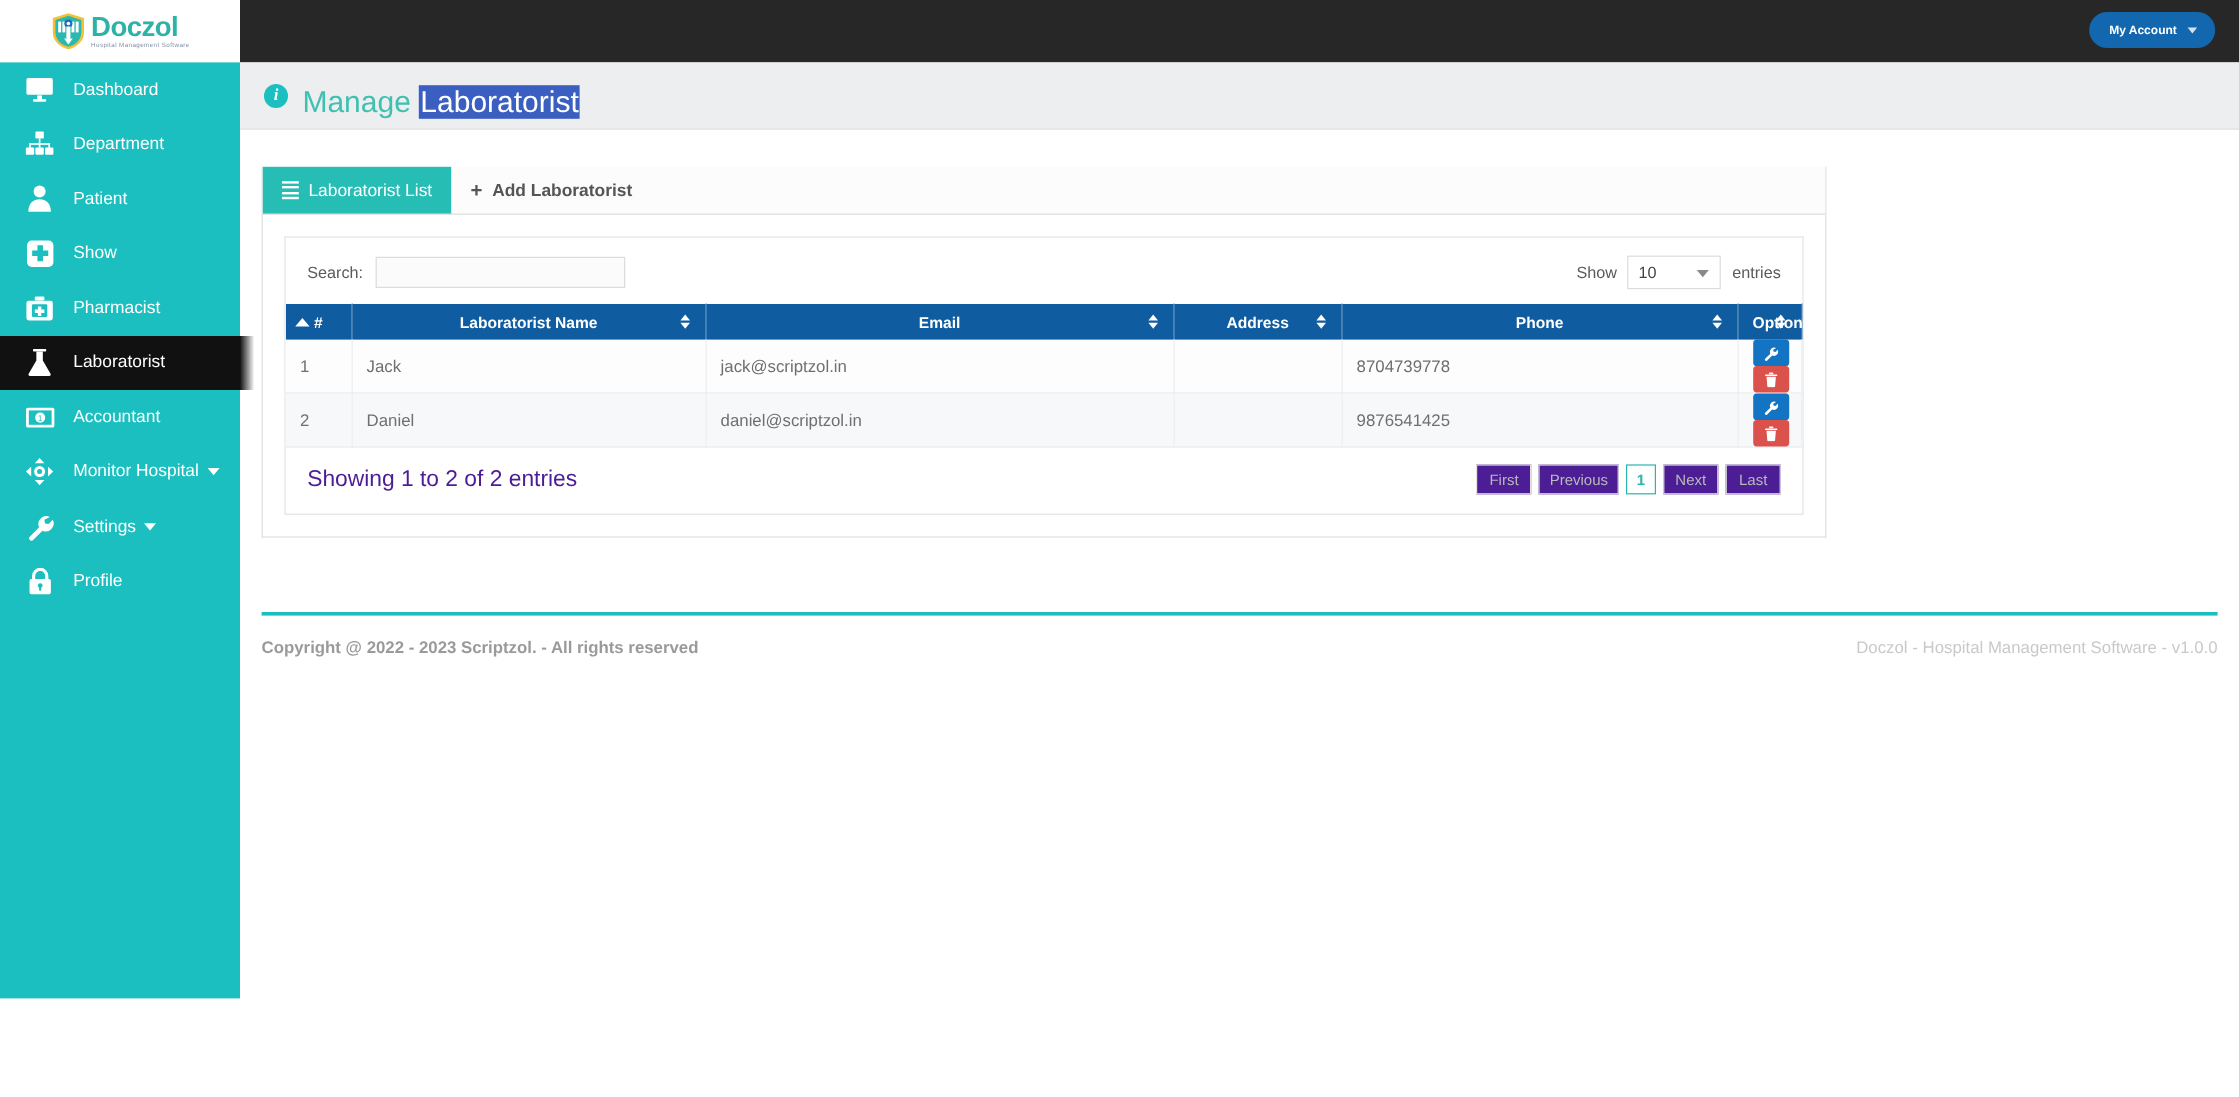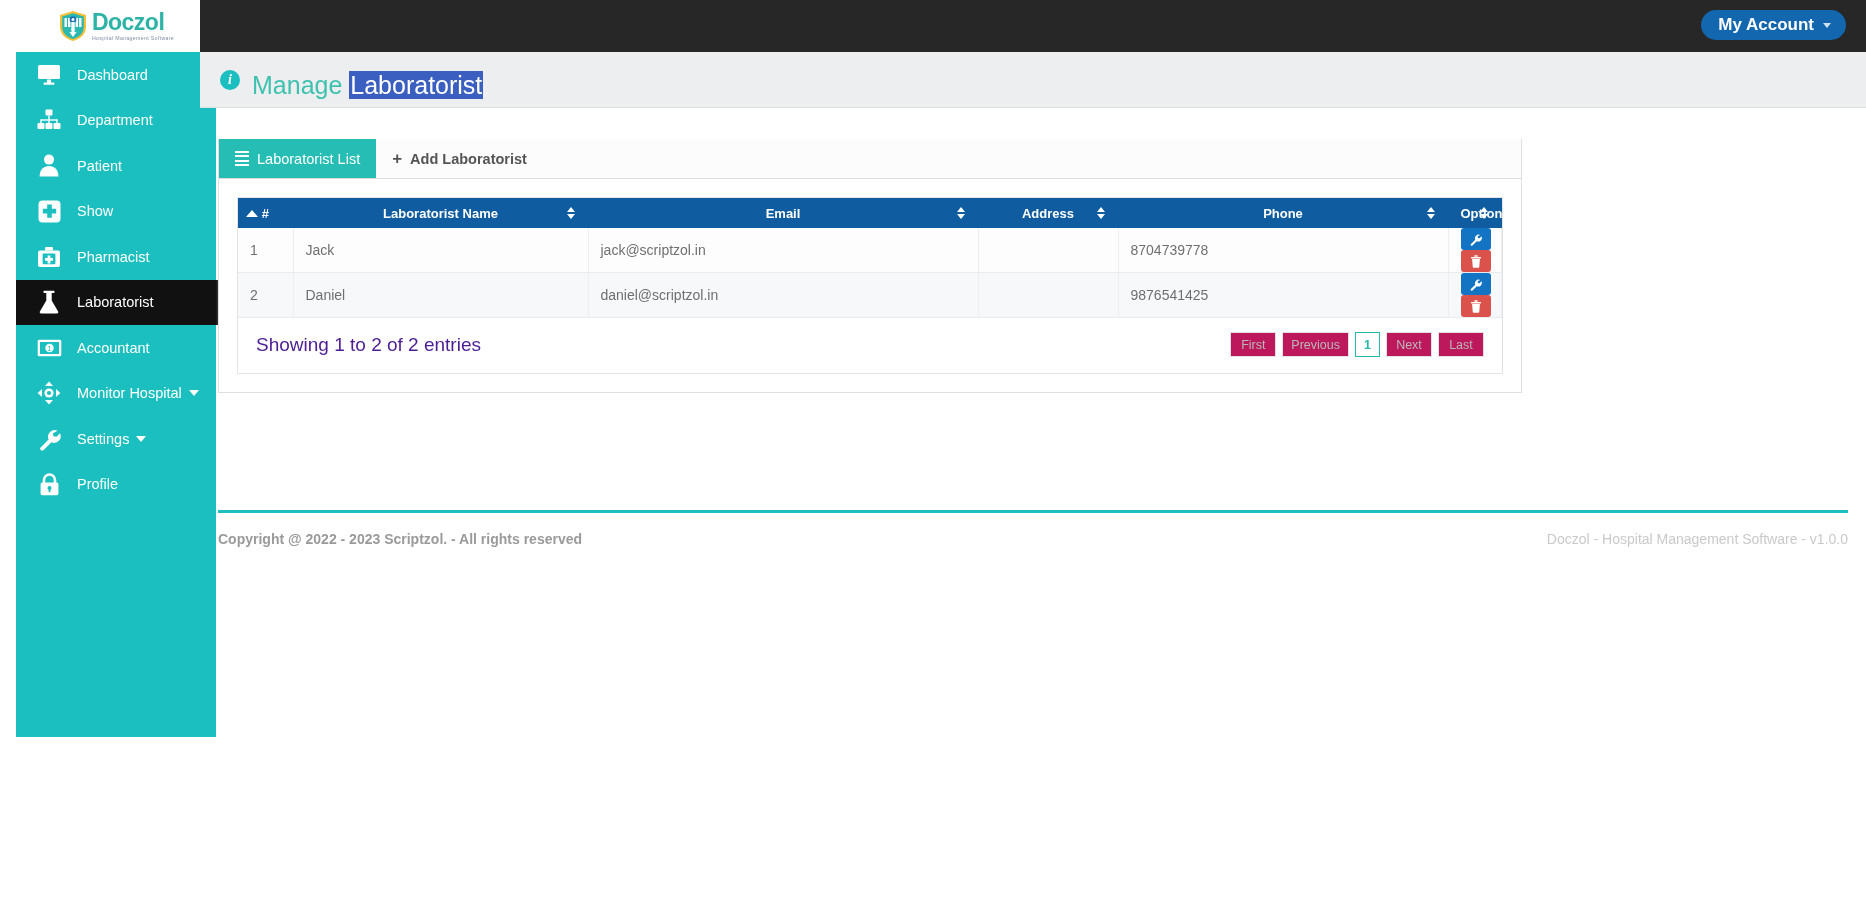--- a/index.html
+++ b/index.html
@@ -8,22 +8,22 @@
     width: 1866px; height: 914px;
     background: #ffffff;
     font-family: "Liberation Sans", sans-serif;
     overflow: hidden;
   }
 
   .app { position: relative; width: 1866px; height: 914px; }
 
   
   .sidebar {
-    position: absolute; left: 16px; top: 0;
-    width: 200px; height: 737px;
+    position: absolute; left: 0; top: 0;
+    width: 200px; height: 832px;
     background: #1bbfbf;
   }
   .logo-box {
     height: 52px; background: #ffffff;
     display: flex; align-items: center; justify-content: center;
   }
   .logo-wrap { display: flex; align-items: center; gap: 4px; }
   .logo-shield { width: 30px; height: 32px; flex: 0 0 auto; }
   .logo-text { line-height: 1; }
   .logo-name {
@@ -73,21 +73,21 @@
     width: 1666px; height: 52px;
     background: #272727;
   }
   .my-account {
     position: absolute; right: 20px; top: 10px;
     height: 30px;
     background: #1464a5; background: #1267ae;
     color: #ffffff; border-radius: 16px;
     padding: 0 15px 0 17px;
     display: flex; align-items: center;
-    font-size: 17px; font-weight: bold;
+    font-size: 10px; font-weight: bold;
     cursor: pointer;
   }
   .my-account .caret-down{
     border-top-color:#cfe3f5; border-left-width:4px;border-right-width:4px;border-top-width:5px;
     margin-left: 9px;
   }
 
   
   .page-head {
     position: absolute; left: 200px; top: 52px;
@@ -217,21 +217,21 @@
   .btn-del  { background: #db514c; }
 
   .table-foot {
     display: flex; align-items: center; justify-content: space-between;
     padding: 14px 18px 16px 18px;
   }
   .info-text { font-size: 19px; color: #4c1d95; }
   .pager { display: flex; gap: 6px; }
   .pg {
     min-width: 46px; height: 25px;
-    border: 1px solid #e2e2e2; background: #be185d;
+    border: 1px solid #e2e2e2; background: #4c1d95;
     display: flex; align-items: center; justify-content: center;
     font-size: 12.5px; color: #b9b9b9; cursor: pointer;
     padding: 0 8px;
   }
   .pg.current {
     min-width: 25px; border: 1px solid #2ab7ab; color: #2ab7ab;
     background: #ffffff; font-weight: bold;
   }
 
   
@@ -428,20 +428,34 @@
           <span>Laboratorist List</span>
         </div>
         <div class="tab inactive">
           <span class="plus-ico">+</span>
           <span>Add Laboratorist</span>
         </div>
       </div>
 
       <div class="inner">
 
+        <div class="tablehead-row">
+          <div class="search-wrap">
+            <label class="search-label">Search:</label>
+            <input class="search-input" type="text" value="" placeholder="" style="">
+          </div>
+          <div class="show-wrap">
+            <span class="show-label">Show</span>
+            <div class="show-select">
+              <span>10</span>
+              <span class="sel-caret"></span>
+            </div>
+            <span class="entries-label">entries</span>
+          </div>
+        </div>
 
         <table class="dt">
           <colgroup>
             <col style="width:55px">
               <col style="width:295px">
               <col style="width:390px">
             <col style="width:140px">
               <col style="width:330px">
               <col style="width:">
           </colgroup>

